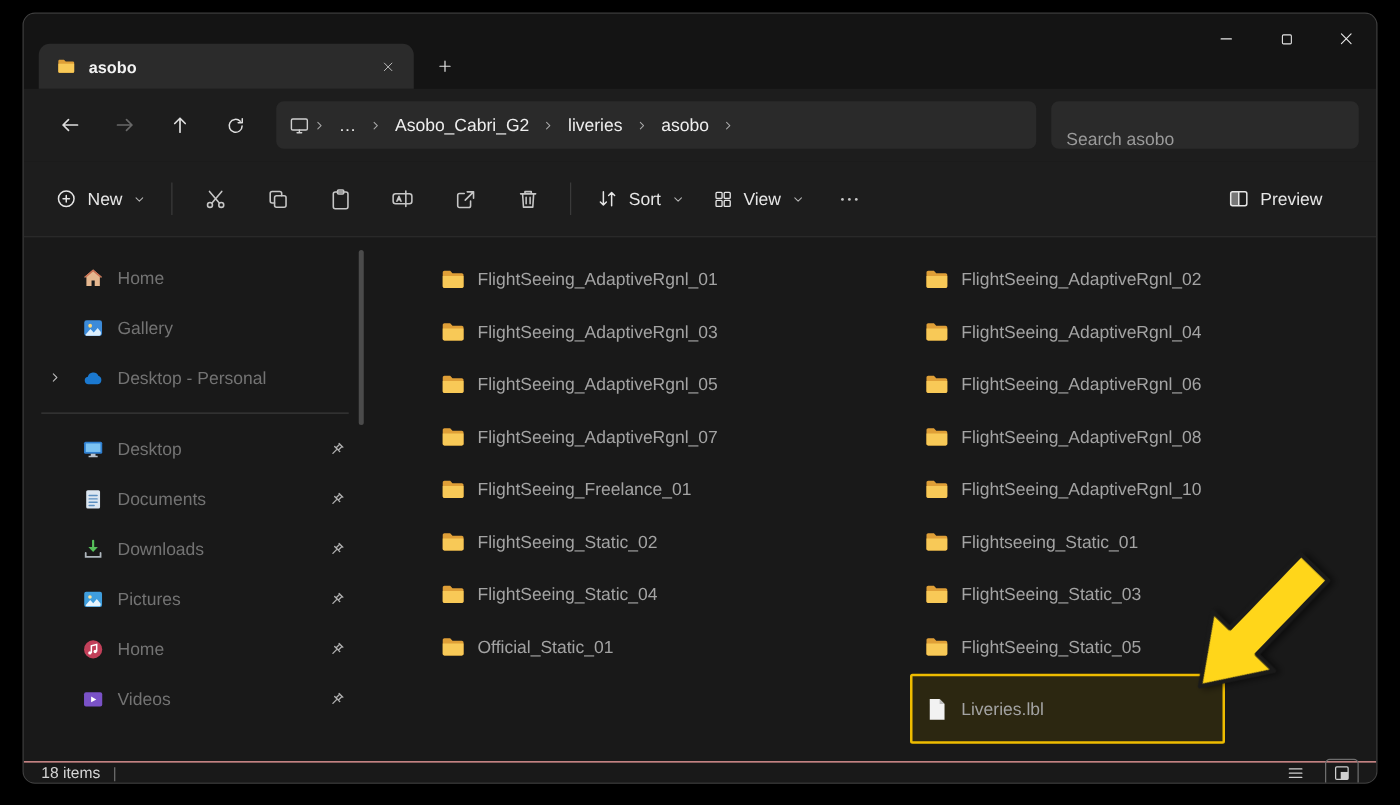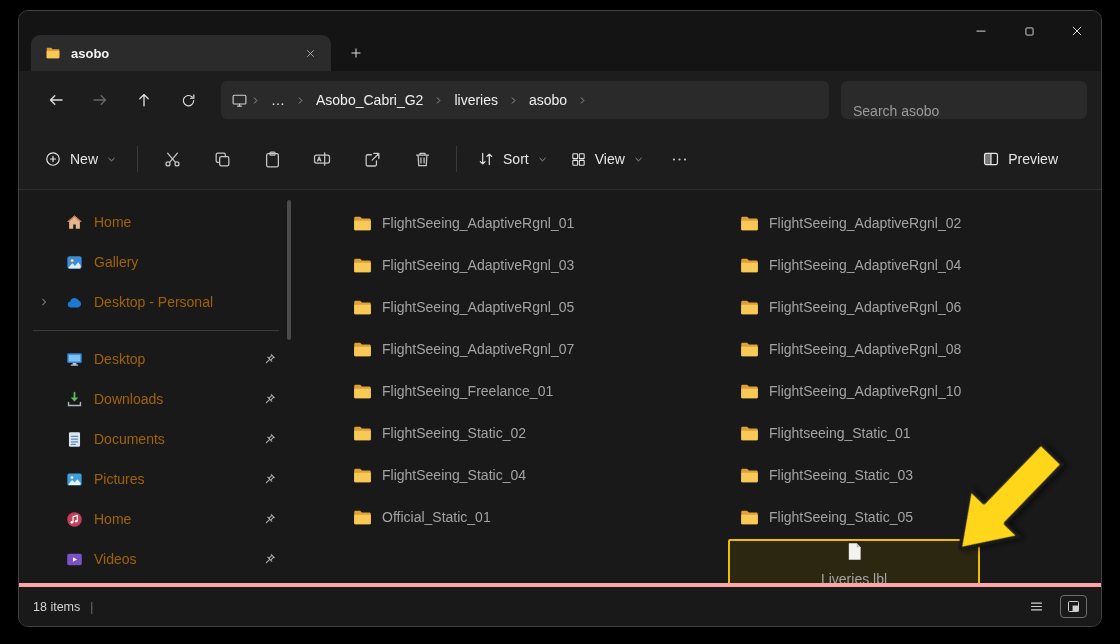--- a/index.html
+++ b/index.html
@@ -54,37 +54,37 @@
   .tb-spacer { flex:1; }
   .tb-chevron { color:#b5b5b5; }
 
   
   .content { flex:1; display:flex; min-height:0; background:#191919; }
   .sidebar { width:274px; padding-top:12px; position:relative; flex:0 0 auto; }
   .sb-item { height:40px; display:flex; align-items:center; gap:10px;
     margin:0 6px; padding:0 10px 0 8px; border-radius:6px; }
   .tree-chevron { width:22px; display:flex; justify-content:center; color:#b5b5b5; flex:0 0 auto; }
   .sb-icon { width:19px; height:19px; flex:0 0 auto; }
-  .sb-label { color:#a16207; font-size:14px; flex:1; white-space:nowrap; overflow:hidden; }
+  .sb-label { color:#737373; font-size:14px; flex:1; white-space:nowrap; overflow:hidden; }
   .sb-pin { color:#b0b0b0; flex:0 0 auto; }
   .sb-sep { height:1px; background:#3a3a3a; margin:8px 14px; }
   .sb-scroll { position:absolute; right:2px; top:10px; width:4px; height:140px;
     background:#4b4b4b; border-radius:2px; }
 
   .files { flex:1; display:flex; align-items:flex-start; padding:12px 0 0 48px; }
   .fcol { width:387px; display:flex; flex-direction:column; }
   .frow { height:42px; display:flex; align-items:center; gap:9px; padding:0 9px;
     border:2px solid transparent; border-radius:2px; width:fit-content; }
   .frow.highlighted { width:252px; height:56px; margin:1px 0;
-    background:var(--highlight-bg,#2c2711); border-color:var(--highlight-border,#eebc00);flex-direction:column; }
+    background:var(--highlight-bg,#2c2711); border-color:var(--highlight-border,#eebc00); }
   .frow-icon { width:21px; height:21px; flex:0 0 auto; }
   .frow-label { color:#a3a3a3; font-size:14px; white-space:nowrap; }
 
   
-  .statusbar { height:43px; border-top:4px solid #fca5a5; background:#191919;
+  .statusbar { height:17px; border-top:1px solid #fca5a5; background:#191919;
     display:flex; align-items:center; padding:0 14px; gap:10px; flex:0 0 auto; }
   .status-text { color:#d4d4d4; font-size:12.5px; }
   .status-sep { color:#6f6f6f; font-size:12px; }
   .status-spacer { flex:1; }
   .status-btn { width:27px; height:23px; display:flex; align-items:center; justify-content:center;
     color:#cfcfcf; border-radius:4px; }
   .status-btn.boxed { border:1px solid #6e6e6e; }
 
   
   .callout-arrow { position:absolute; left:956px; top:507px; width:140px; height:84px;
@@ -489,35 +489,35 @@
             <span class="sb-label">Desktop</span>
             <svg class="sb-pin" width="15" height="15">
               <use href="#pin-icon"></use>
             </svg>
           </div>
           <div class="sb-item">
             <span class="tree-chevron">
               
             </span>
             <svg class="sb-icon">
-              <use href="#downloads-icon"></use>
-            </svg>
-            <span class="sb-label">Downloads</span>
+              <use href="#documents-icon"></use>
+            </svg>
+            <span class="sb-label">Documents</span>
             <svg class="sb-pin" width="15" height="15">
               <use href="#pin-icon"></use>
             </svg>
           </div>
           <div class="sb-item">
             <span class="tree-chevron">
               
             </span>
             <svg class="sb-icon">
-              <use href="#documents-icon"></use>
-            </svg>
-            <span class="sb-label">Documents</span>
+              <use href="#downloads-icon"></use>
+            </svg>
+            <span class="sb-label">Downloads</span>
             <svg class="sb-pin" width="15" height="15">
               <use href="#pin-icon"></use>
             </svg>
           </div>
           <div class="sb-item">
             <span class="tree-chevron">
               
             </span>
             <svg class="sb-icon">
               <use href="#pictures-icon"></use>

